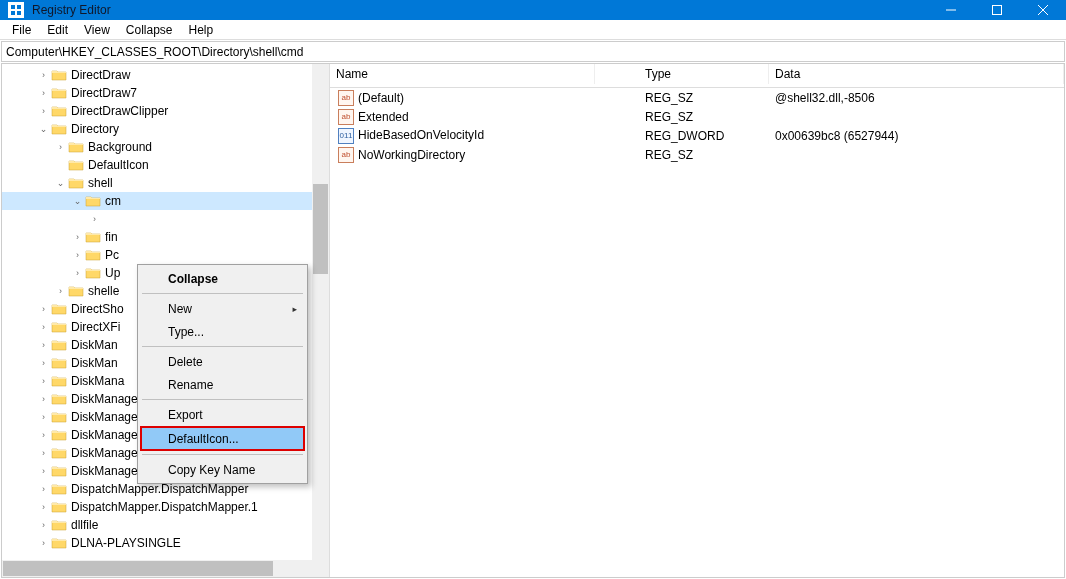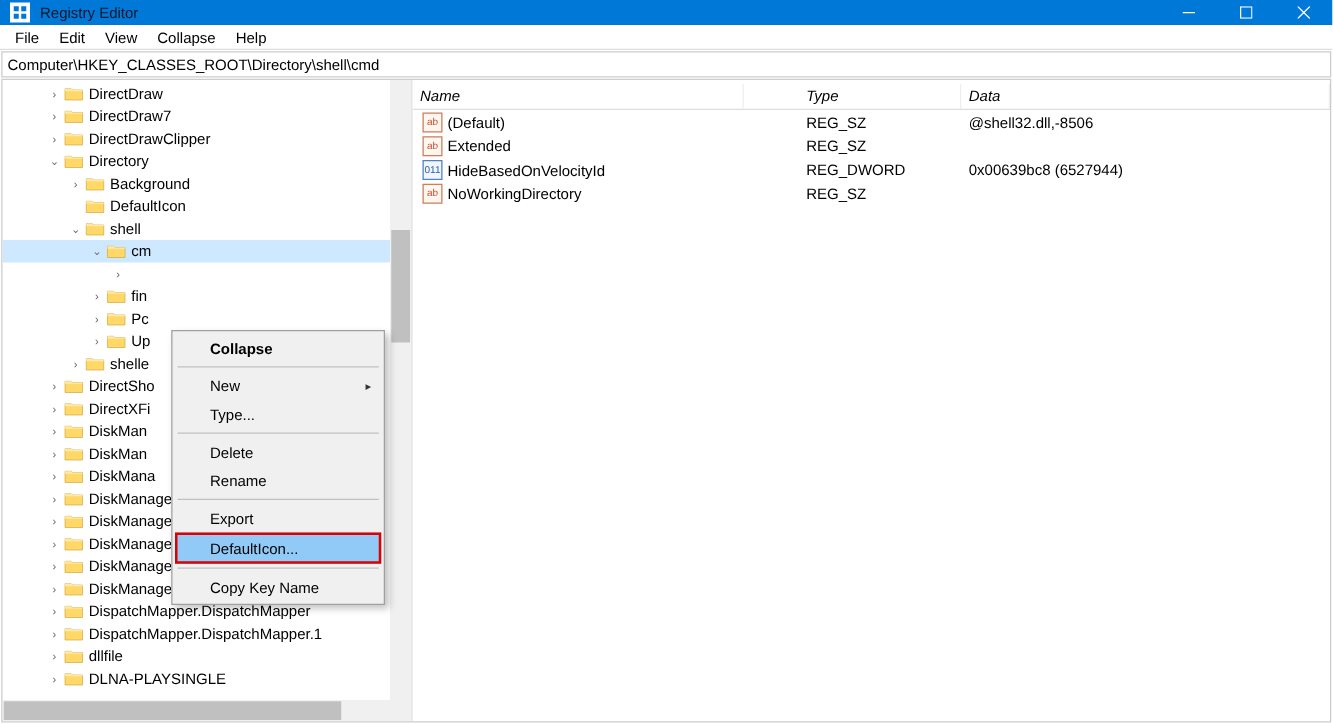--- a/index.html
+++ b/index.html
@@ -17,21 +17,21 @@
 .content { flex: 1; display: flex; border: 1px solid #ccc; margin: 0 1px 1px 1px; overflow: hidden; position: relative; }
 .tree-panel { width: 328px; border-right: 1px solid #ddd; overflow-y: auto; overflow-x: auto; position: relative; }
 .tree { padding: 2px 0; }
 .tree-row { display: flex; align-items: center; height: 18px; white-space: nowrap; cursor: pointer; }
 .tree-row.selected { background: #cde8ff; }
 .expander { width: 15px; height: 15px; display: flex; align-items: center; justify-content: center; color: #666; cursor: pointer; font-size: 9px; }
 .folder-icon { width: 16px; height: 14px; margin-right: 4px; display: inline-block; }
 .folder-icon svg { width: 16px; height: 14px; }
 .tree-label { font-size: 12px; }
 .list-panel { flex: 1; overflow: auto; }
-.list-header { display: flex; border-bottom: 1px solid #ddd; height: 24px; align-items: flex-end; position: sticky; top: 0; background: #fff; font-style: italic; }
+.list-header { display: flex; border-bottom: 1px solid #ddd; height: 24px; align-items: flex-start; position: sticky; top: 0; background: #fff; }
 .list-col { padding: 3px 6px; border-right: 1px solid #eee; font-size: 12px; }
 .col-name { width: 265px; }
 .col-type { width: 130px; margin-left: 44px; }
 .col-data { flex: 1; }
 .list-row { display: flex; align-items: center; height: 19px; cursor: pointer; }
 .list-cell { padding: 1px 6px; font-size: 12px; }
 .val-icon { width: 16px; height: 16px; margin: 0 4px 0 2px; display: inline-flex; align-items: center; justify-content: center; border: 1px solid #c97e5c; background: #fff6f0; font-size: 8px; font-weight: normal; color: #c05030; }
 .val-icon.dword { border-color: #5080c0; background: #f0f6ff; color: #3060a0; }
 .context-menu { position: absolute; left: 135px; top: 200px; width: 171px; background: #f0f0f0; border: 1px solid #a0a0a0; box-shadow: 3px 3px 6px rgba(0,0,0,0.25); z-index: 100; padding: 2px; }
 .ctx-item { height: 23px; display: flex; align-items: center; padding: 0 20px 0 28px; cursor: pointer; position: relative; }
@@ -330,21 +330,21 @@
           </div>
           <div class="list-row">
             <div class="list-cell col-name" style="display: flex; align-items: center;">
               <span class="val-icon">ab</span>
               <span>Extended</span>
             </div>
             <div class="list-cell col-type">REG_SZ</div>
             <div class="list-cell col-data"></div>
           </div>
           <div class="list-row">
-            <div class="list-cell col-name" style="display: flex; align-items: flex-end;">
+            <div class="list-cell col-name" style="display: flex; align-items: flex-start;">
               <span class="val-icon dword">011</span>
               <span>HideBasedOnVelocityId</span>
             </div>
             <div class="list-cell col-type">REG_DWORD</div>
             <div class="list-cell col-data">0x00639bc8 (6527944)</div>
           </div>
           <div class="list-row">
             <div class="list-cell col-name" style="display: flex; align-items: center;">
               <span class="val-icon">ab</span>
               <span>NoWorkingDirectory</span>

